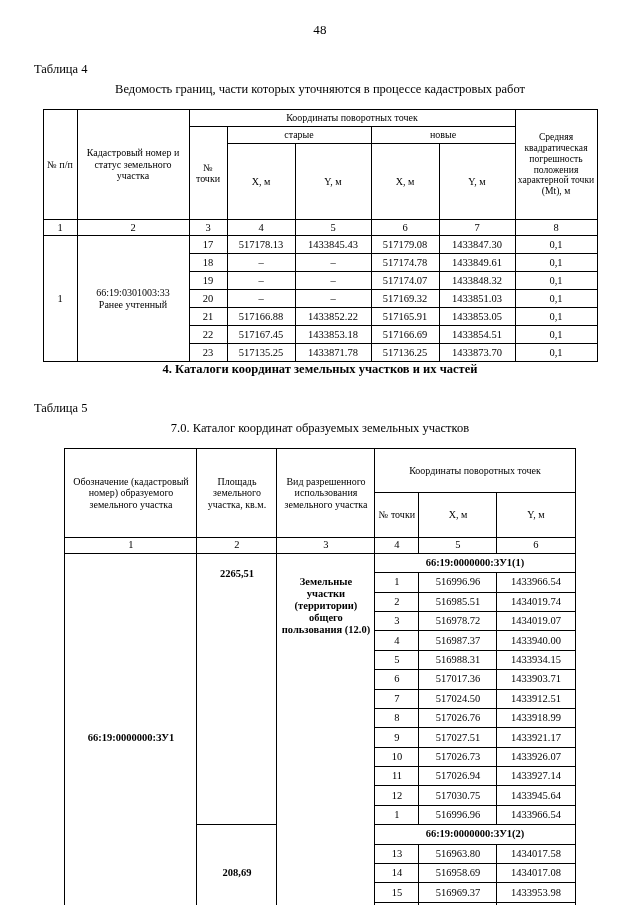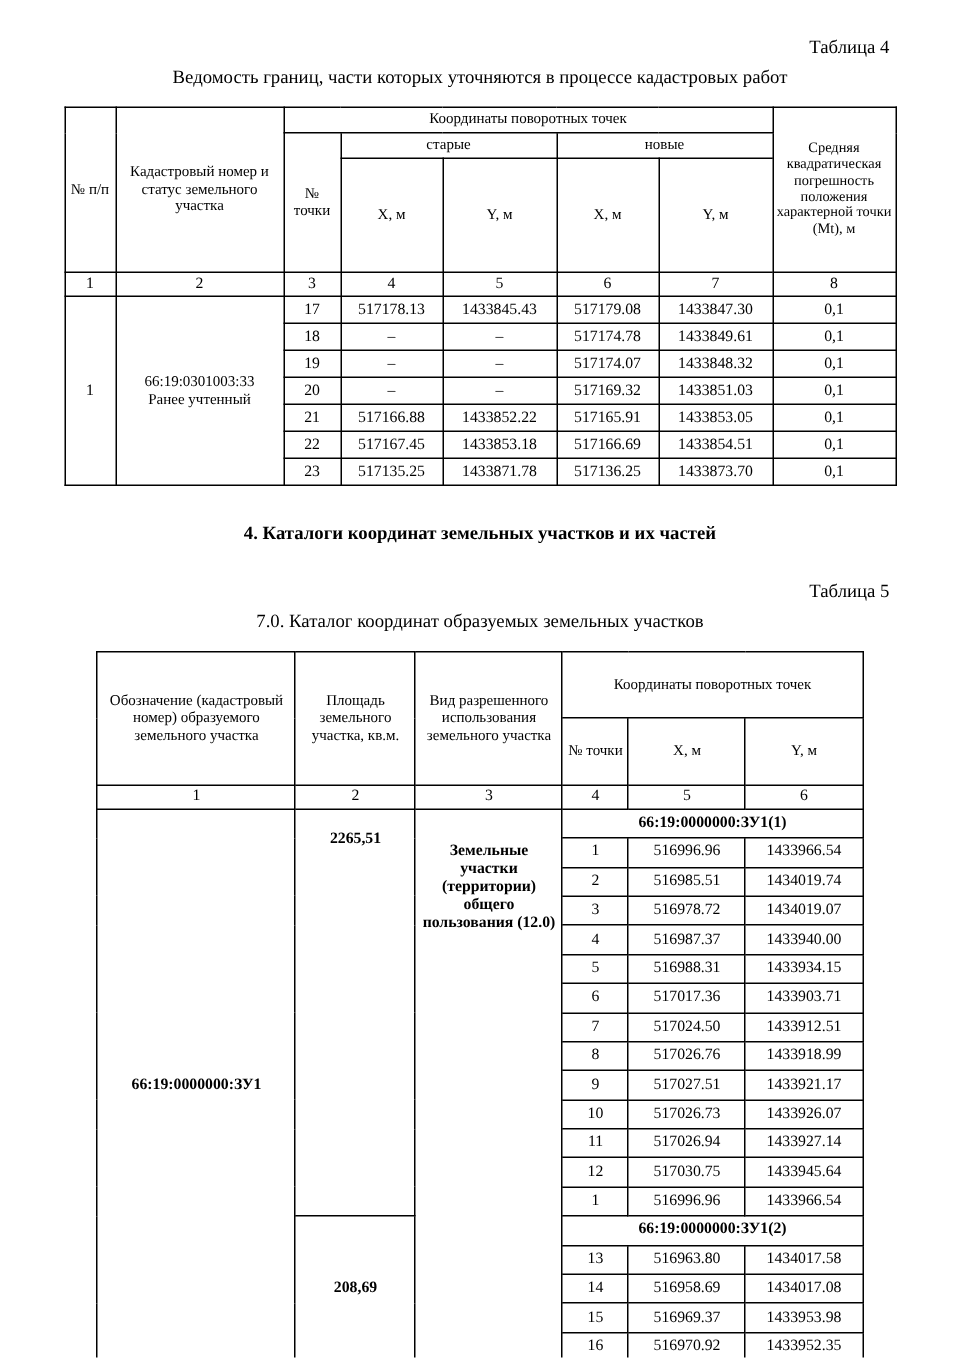--- a/index.html
+++ b/index.html
@@ -24,36 +24,35 @@
     box-sizing: border-box;
     padding: 0;
   }
   .page-number {
     text-align: center;
     font-size: 13px;
     margin-top: 22px;
     letter-spacing: 0.2px;
   }
   .table-label {
-    text-align: right;
+    text-align: left;
     font-size: 12.5px;
     padding-right: 47px;
     margin-top: 24px;
     margin-left: 34px;
   }
   .table-caption {
     text-align: center;
     font-size: 12.5px;
     margin-top: 5px;
   }
   .section-heading {
     text-align: center;
     font-size: 12.5px;
     font-weight: bold;
-    margin-top: 24px;
   }
   table.grid {
     border-collapse: collapse;
     table-layout: fixed;
     margin: 0 auto;
     font-size: 10.5px;
   }
   table.grid td, table.grid th {
     border: 1px solid #000000;
     padding: 1px 2px;
@@ -117,20 +116,21 @@
   .cell-stack {
     font-size: 10px;
     line-height: 1.2;
   }
 </style>
 </head>
 <body>
 
 <div class="page">
 
+  <div class="page-number">48</div>
 
   <div class="table-label">Таблица 4</div>
   <div class="table-caption">Ведомость границ, части которых уточняются в процессе кадастровых работ</div>
 
   <table class="grid" id="table4">
     <colgroup>
       <col class="t4-c1">
         <col class="t4-c2">
         <col class="t4-c3">
         <col class="t4-c4">

